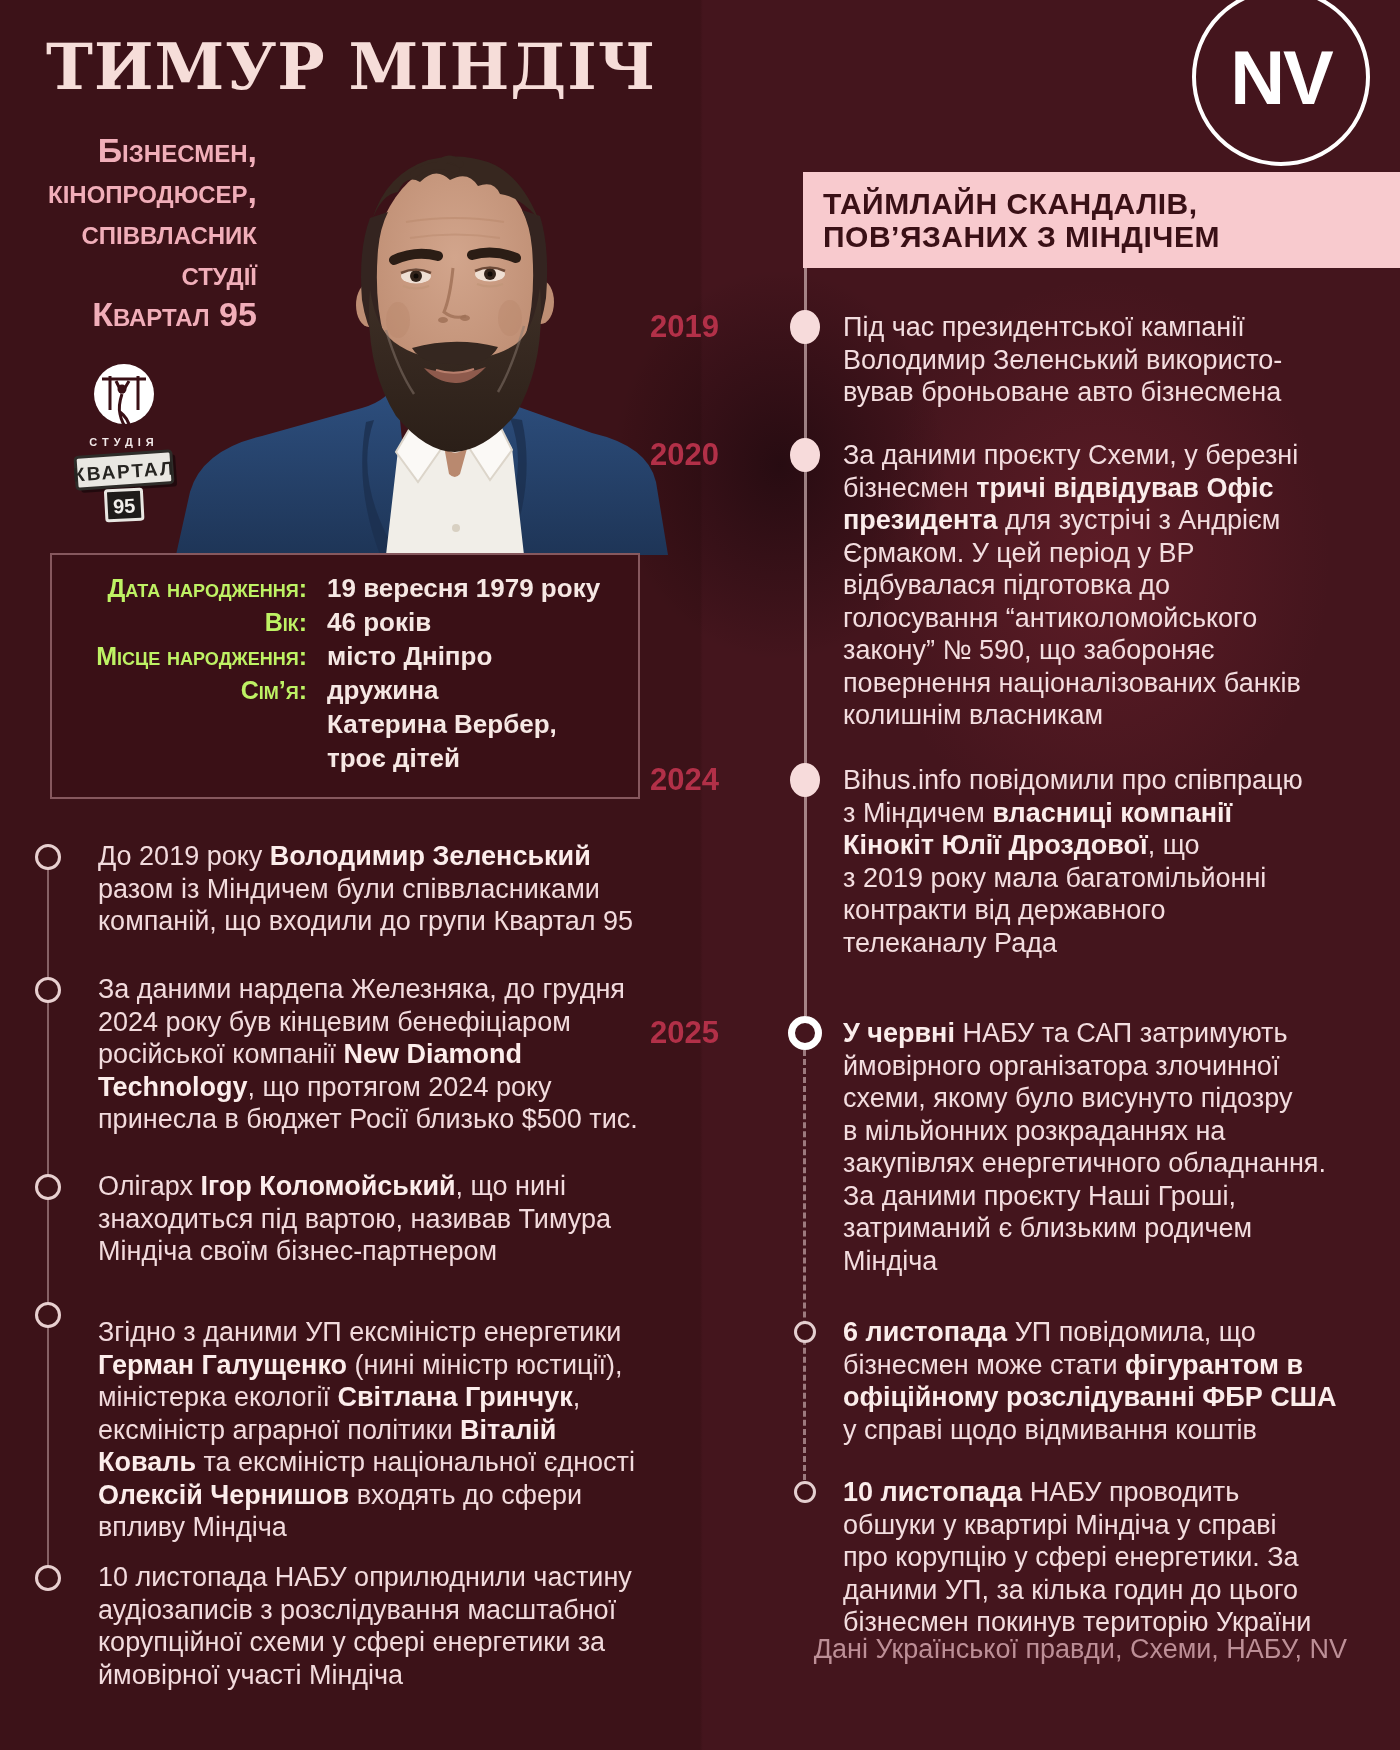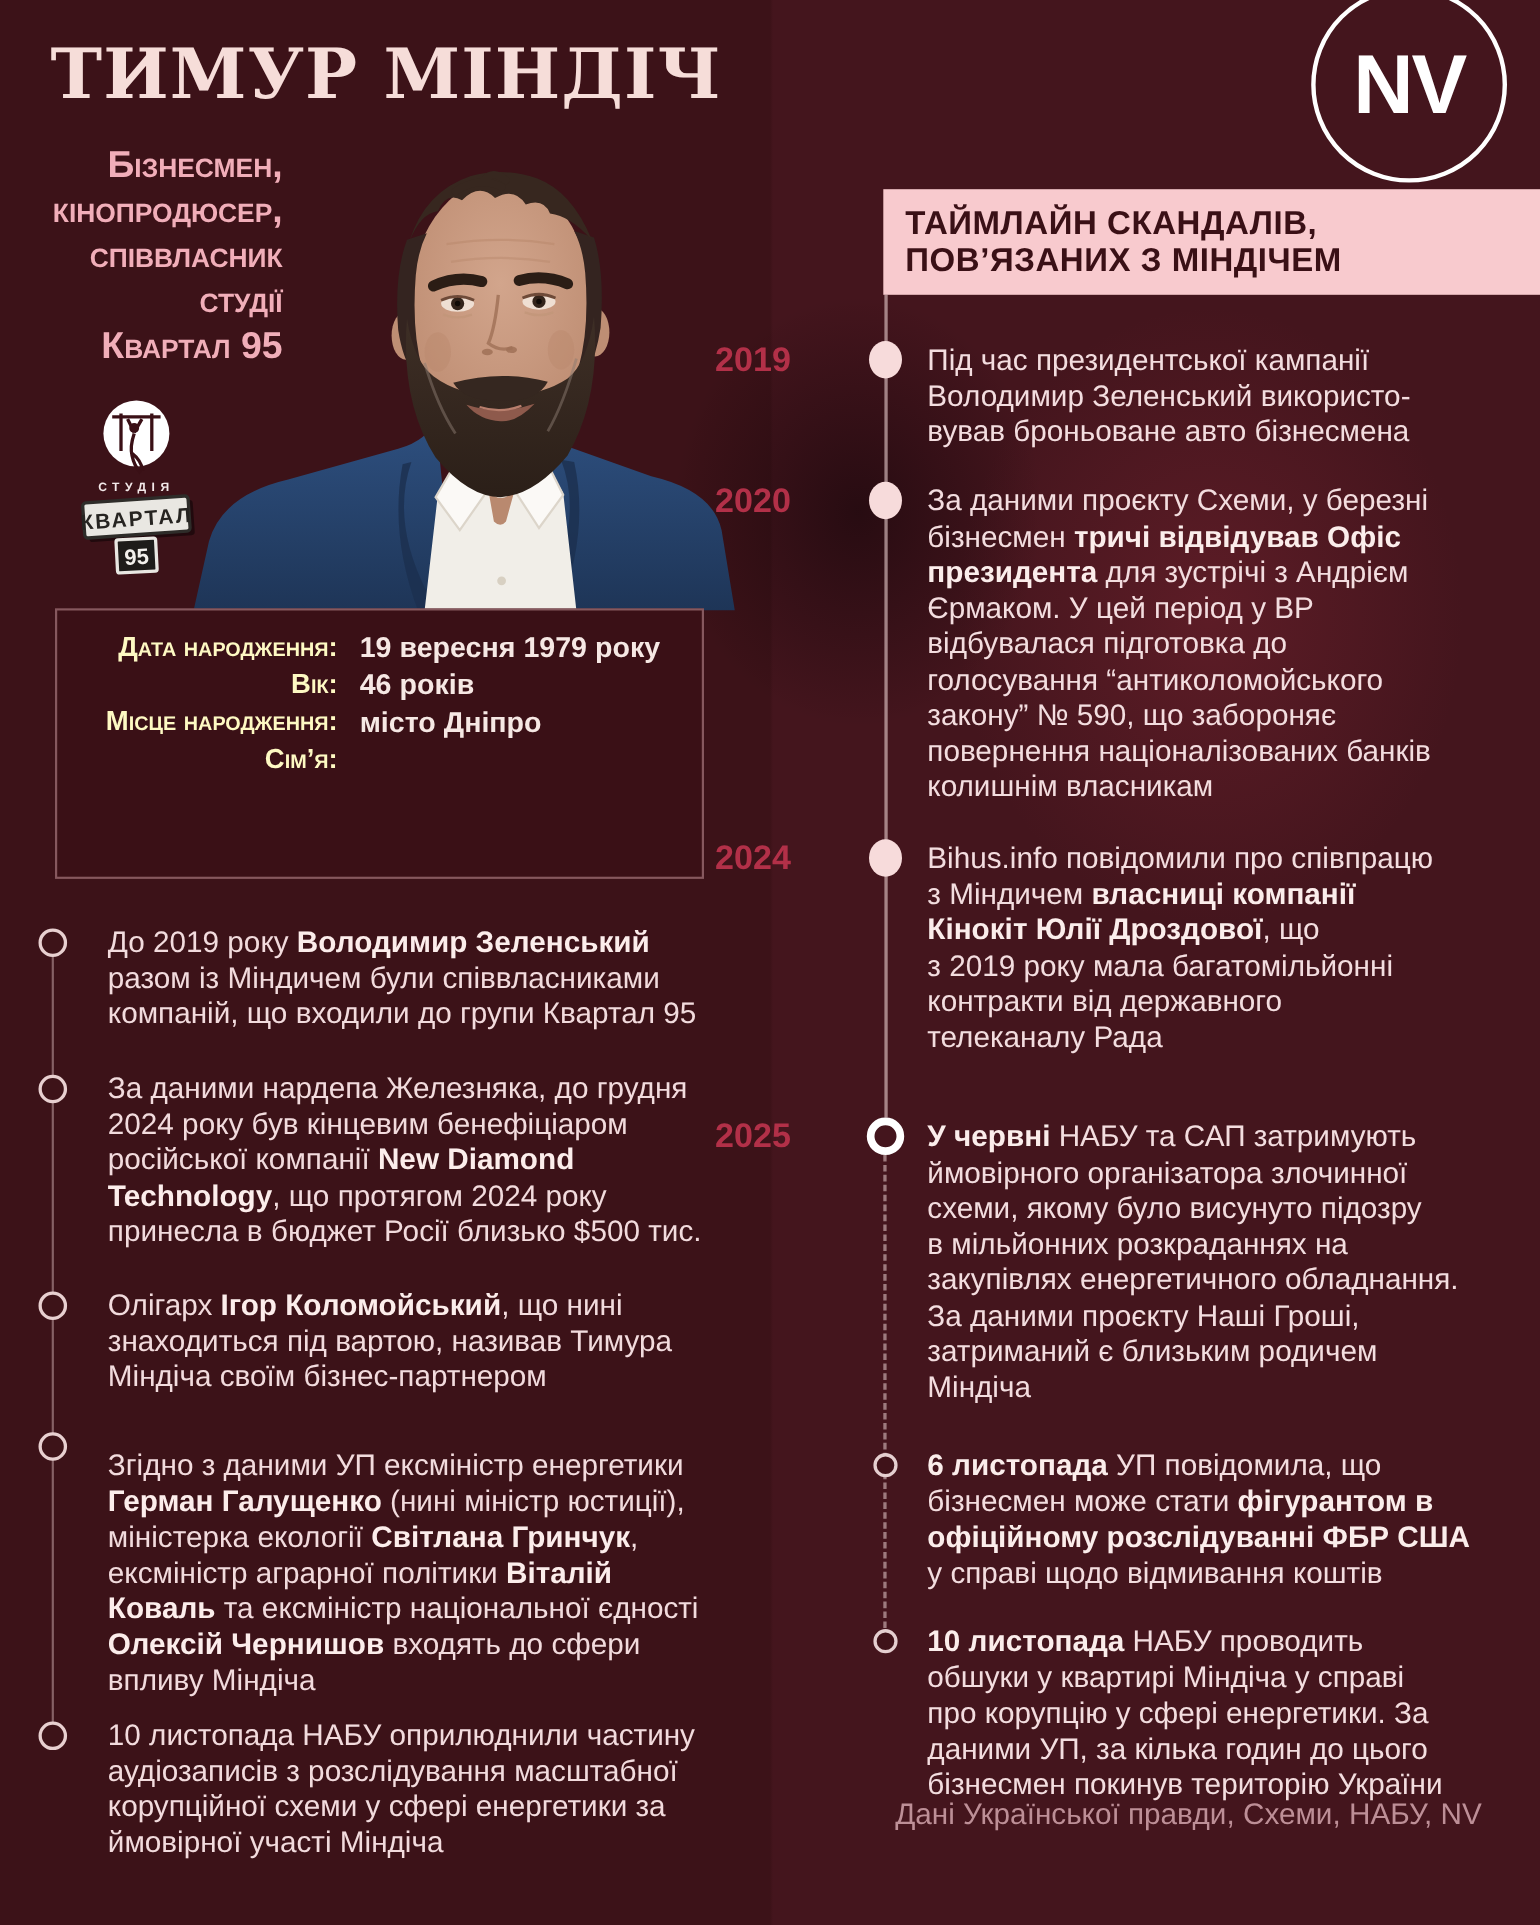--- a/index.html
+++ b/index.html
@@ -21,21 +21,21 @@
   
   .title{left:46px;top:30px;font-family:"DejaVu Serif","Liberation Serif",serif;font-weight:bold;
     font-size:63px;color:#F6DDD9;letter-spacing:1px;white-space:pre-line;}
   .subtitle{left:48px;top:130px;font-size:34px;font-weight:bold;font-variant:small-caps;
     color:#F1AEB9;line-height:41px;white-space:pre-line;text-align:right;}
   
   .infobox{left:50px;top:553px;width:590px;height:246px;background:#3A1016;
     border:2px solid rgba(210,160,165,.5);box-sizing:border-box;padding-top:16px;}
   .inforow{display:grid;grid-template-columns:255px 1fr;column-gap:20px;}
   .inflabel{text-align:right;font-variant:small-caps;font-weight:bold;font-size:25px;
-    color:#fef9c3;line-height:34px;}
+    color:#bef264;line-height:34px;}
   .infvalue{font-size:26px;font-weight:bold;color:#F6E8E4;line-height:34px;white-space:pre-line;}
   
   .fact-line{left:47px;top:857px;width:2px;height:721px;background:rgba(225,195,195,.45);}
   .fact-dot{width:26px;height:26px;border:3px solid #E8D0D0;background:#3D1318;
     border-radius:50%;box-sizing:border-box;left:35px;}
   .fact-text{left:98px;width:570px;font-size:27px;line-height:32.5px;color:#F2DBDD;white-space:pre-line;}
   .fact-text b{color:#FCEDEB;}
   
   .banner{left:803px;top:172px;width:597px;height:96px;background:#F8CACE;color:#3A1016;
     display:flex;align-items:center;box-sizing:border-box;padding-left:20px;font-size:30px;
@@ -171,20 +171,23 @@
     <div class="inforow">
       <div class="inflabel">Вік:</div>
       <div class="infvalue">46 років</div>
     </div>
     <div class="inforow">
       <div class="inflabel">Місце народження:</div>
       <div class="infvalue">місто Дніпро</div>
     </div>
     <div class="inforow">
       <div class="inflabel">Сім’я:</div>
+      <div class="infvalue">дружина
+Катерина Вербер,
+троє дітей</div>
     </div>
   </div>
 
   <div class="abs fact-line"></div>
   <div class="abs fact-dot" style="top:844px;"></div>
   <div class="abs fact-dot" style="top:977px;"></div>
   <div class="abs fact-dot" style="top:1174px;"></div>
   <div class="abs fact-dot" style="top:1302px;"></div>
   <div class="abs fact-dot" style="top:1565px;"></div>
   <div class="abs fact-text" style="top:840px;"><span>До 2019 року </span><b>Володимир Зеленський</b><span>

